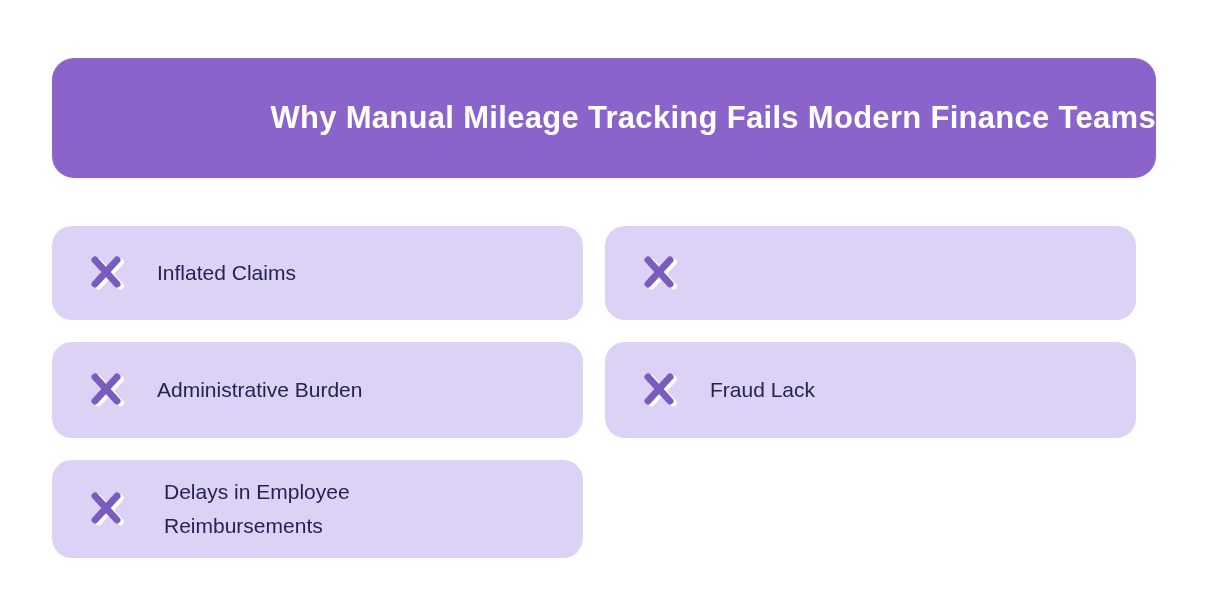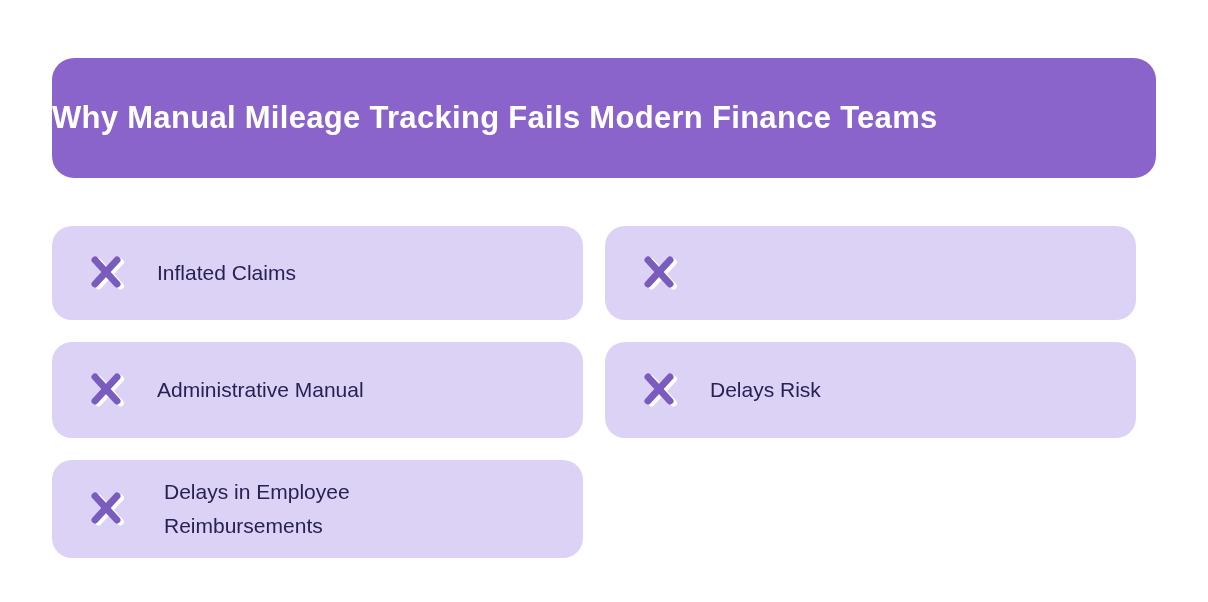--- a/index.html
+++ b/index.html
@@ -13,21 +13,21 @@
   }
 
   .banner {
     margin: 58px 52px 0 52px;
     width: 1104px;
     height: 120px;
     background: var(--header_background, #8a64cb);
     border-radius: 22px;
     display: flex;
     align-items: center;
-    justify-content: flex-start;
+    justify-content: flex-end;
   }
 
   .banner-title {
     color: var(--header_text, #ffffff);
     font-size: 31px;
     font-weight: 700;
     letter-spacing: 0.3px;
     text-align: center;
     white-space: nowrap;
   }
@@ -131,37 +131,37 @@
         <g transform="translate(3.5,2)">
           <line class="x-shadow" x1="7" y1="7" x2="29" y2="31"></line>
           <line class="x-shadow" x1="29" y1="7" x2="7" y2="31"></line>
         </g>
         <g>
           <line class="x-main" x1="7" y1="7" x2="29" y2="31"></line>
           <line class="x-main" x1="29" y1="7" x2="7" y2="31"></line>
         </g>
       </svg>
     </span>
-    <span class="card-label">Administrative Manual</span>
+    <span class="card-label">Administrative Burden</span>
   </div>
 
   <div class="card">
     <span class="card-icon">
       <svg width="40" height="40" viewBox="0 0 40 40" aria-hidden="true">
         <g transform="translate(3.5,2)">
           <line class="x-shadow" x1="7" y1="7" x2="29" y2="31"></line>
           <line class="x-shadow" x1="29" y1="7" x2="7" y2="31"></line>
         </g>
         <g>
           <line class="x-main" x1="7" y1="7" x2="29" y2="31"></line>
           <line class="x-main" x1="29" y1="7" x2="7" y2="31"></line>
         </g>
       </svg>
     </span>
-    <span class="card-label">Delays Risk</span>
+    <span class="card-label">Fraud Lack</span>
   </div>
 
   <div class="card">
     <span class="card-icon">
       <svg width="40" height="40" viewBox="0 0 40 40" aria-hidden="true">
         <g transform="translate(3.5,2)">
           <line class="x-shadow" x1="7" y1="7" x2="29" y2="31"></line>
           <line class="x-shadow" x1="29" y1="7" x2="7" y2="31"></line>
         </g>
         <g>

